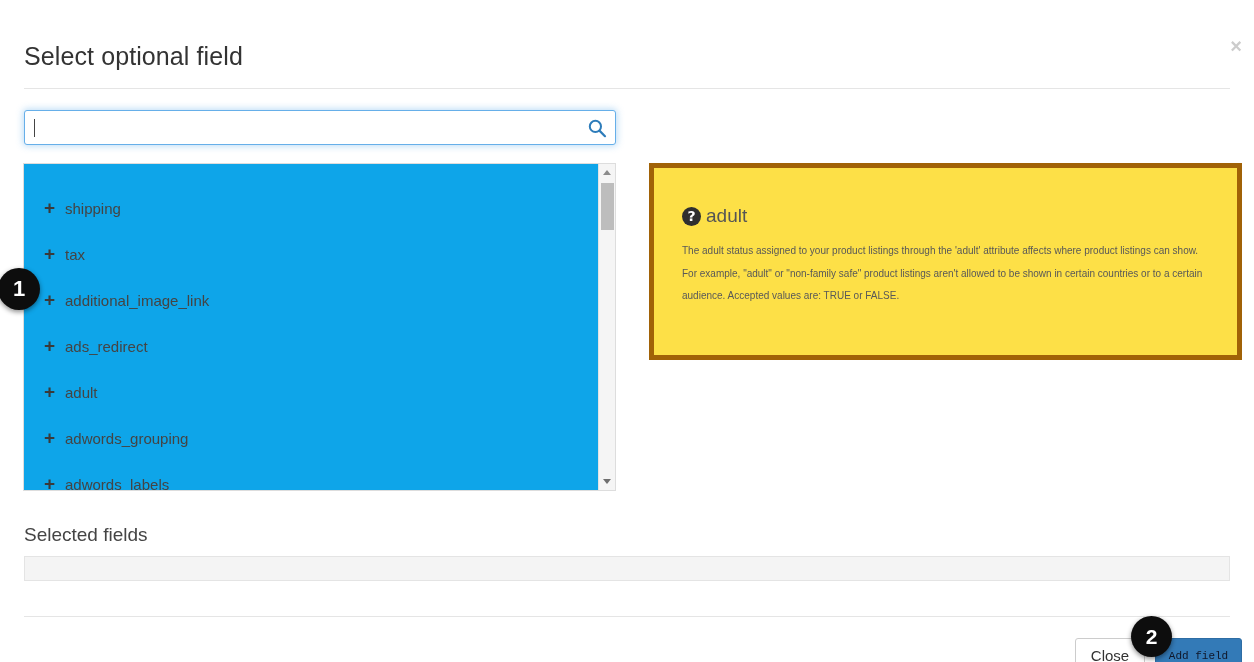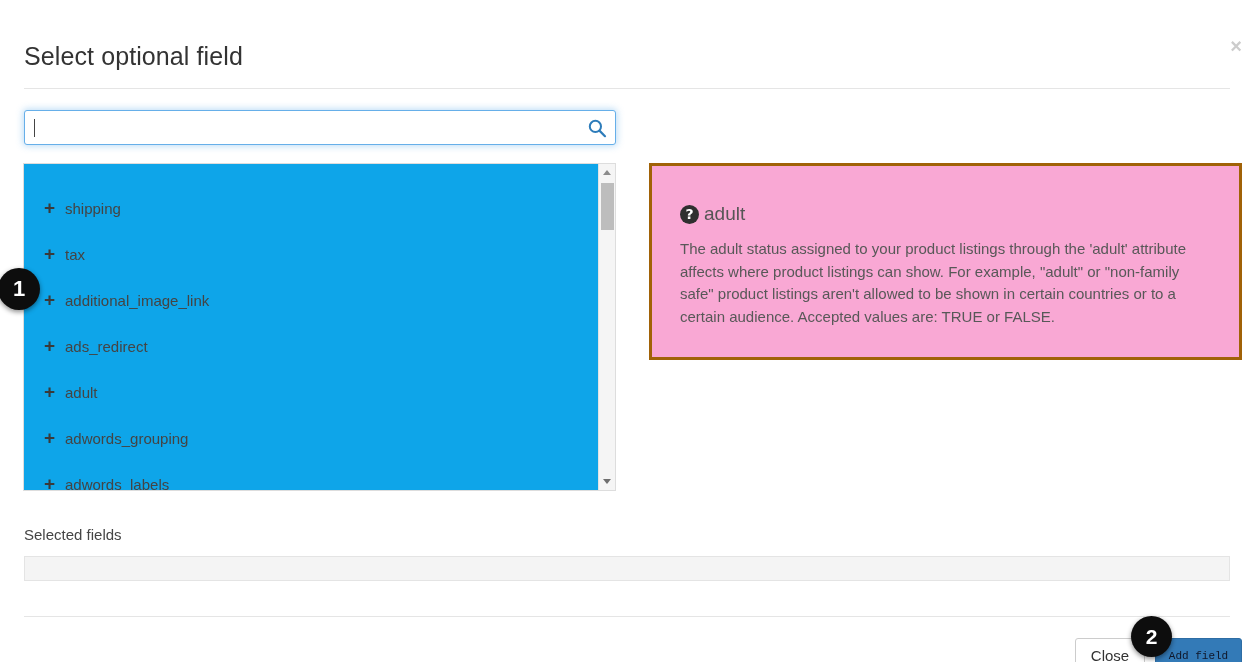--- a/index.html
+++ b/index.html
@@ -209,22 +209,22 @@
   }
 
   
   #help-panel {
     position: absolute;
     left: 649px;
     top: 140px;
     width: 593px;
     height: 197px;
     box-sizing: border-box;
-    background: #f9a8d4;
-    border: 3px solid #a16207;
+    background: #fde047;
+    border: 5px solid #a16207;
   }
   #help-title {
     position: absolute;
     left: 28px;
     top: 36px;
     font-size: 19px;
     line-height: 24px;
     color: #555555;
     white-space: nowrap;
   }
@@ -241,31 +241,31 @@
     text-align: center;
     vertical-align: 1px;
     margin-right: 5px;
     font-family: "DejaVu Sans", sans-serif;
   }
   #help-body {
     position: absolute;
     left: 28px;
     top: 72px;
     width: 528px;
-    font-size: 15px;
+    font-size: 10px;
     line-height: 22.5px;
     color: #585858;
   }
 
   
   #selected-heading {
     position: absolute;
     left: 24px;
     top: 500px;
-    font-size: 15px;
+    font-size: 19px;
     line-height: 24px;
     color: #444444;
     white-space: nowrap;
   }
   #selected-box {
     position: absolute;
     left: 24px;
     top: 533px;
     width: 1206px;
     height: 25px;

